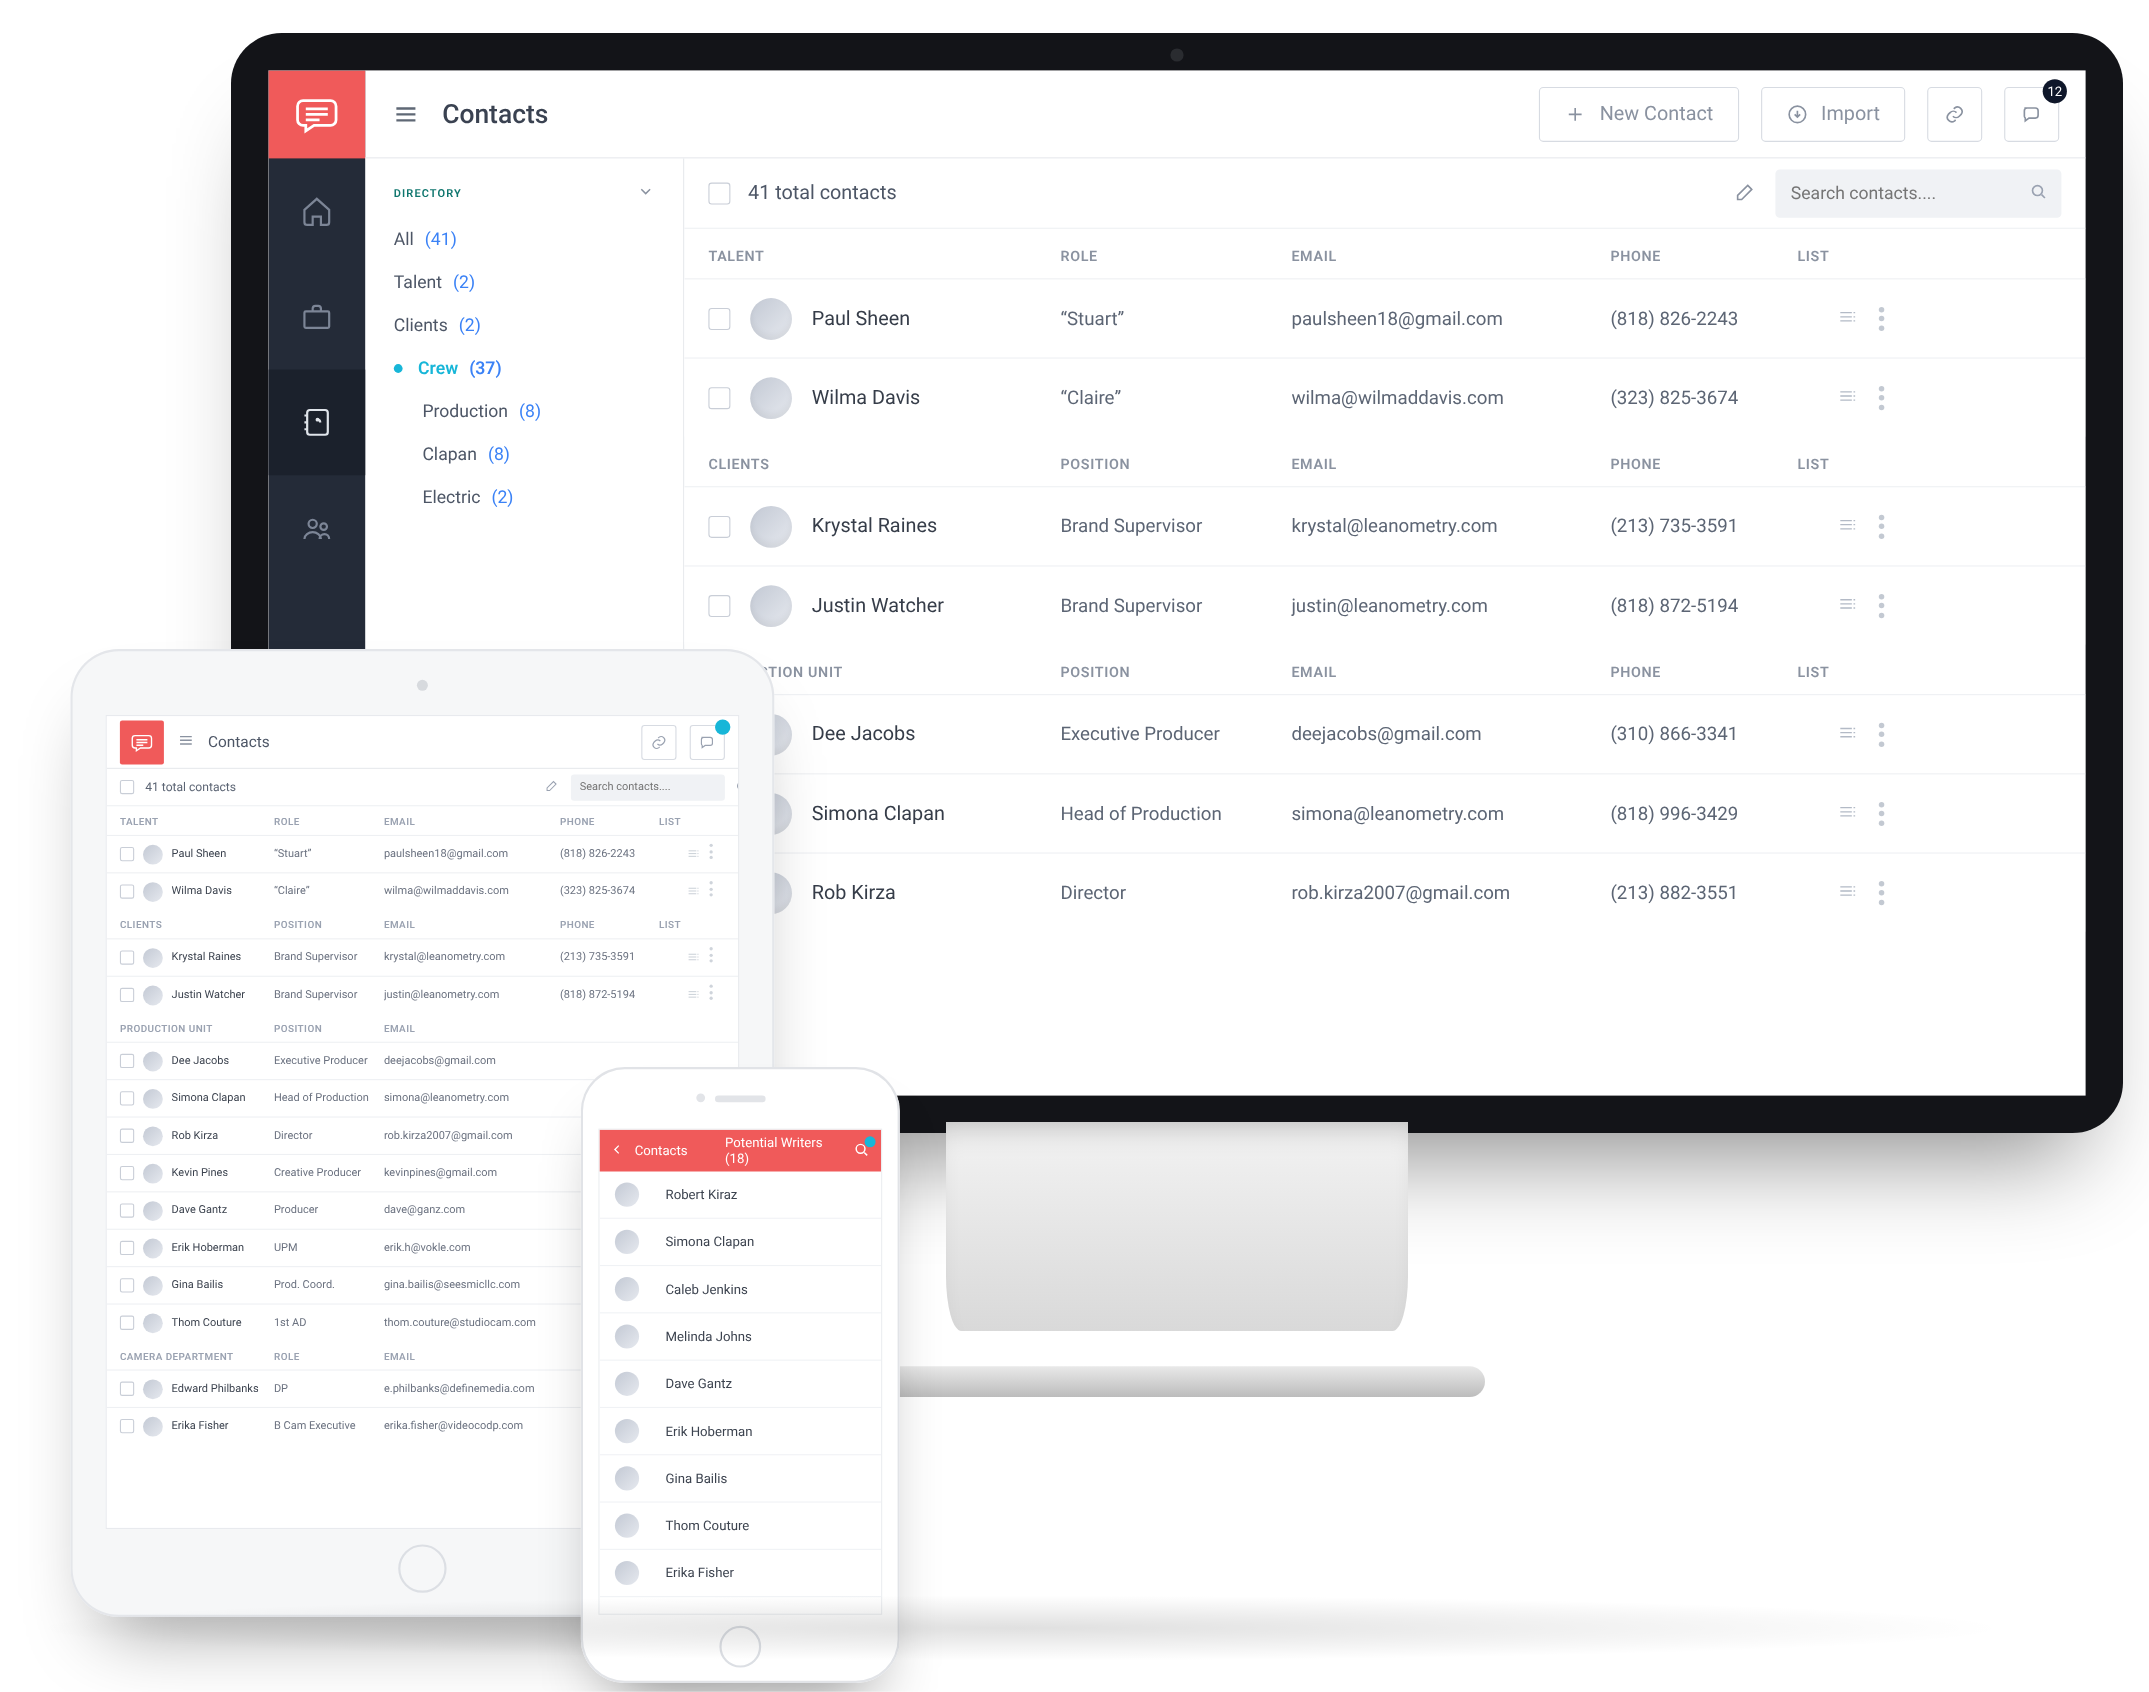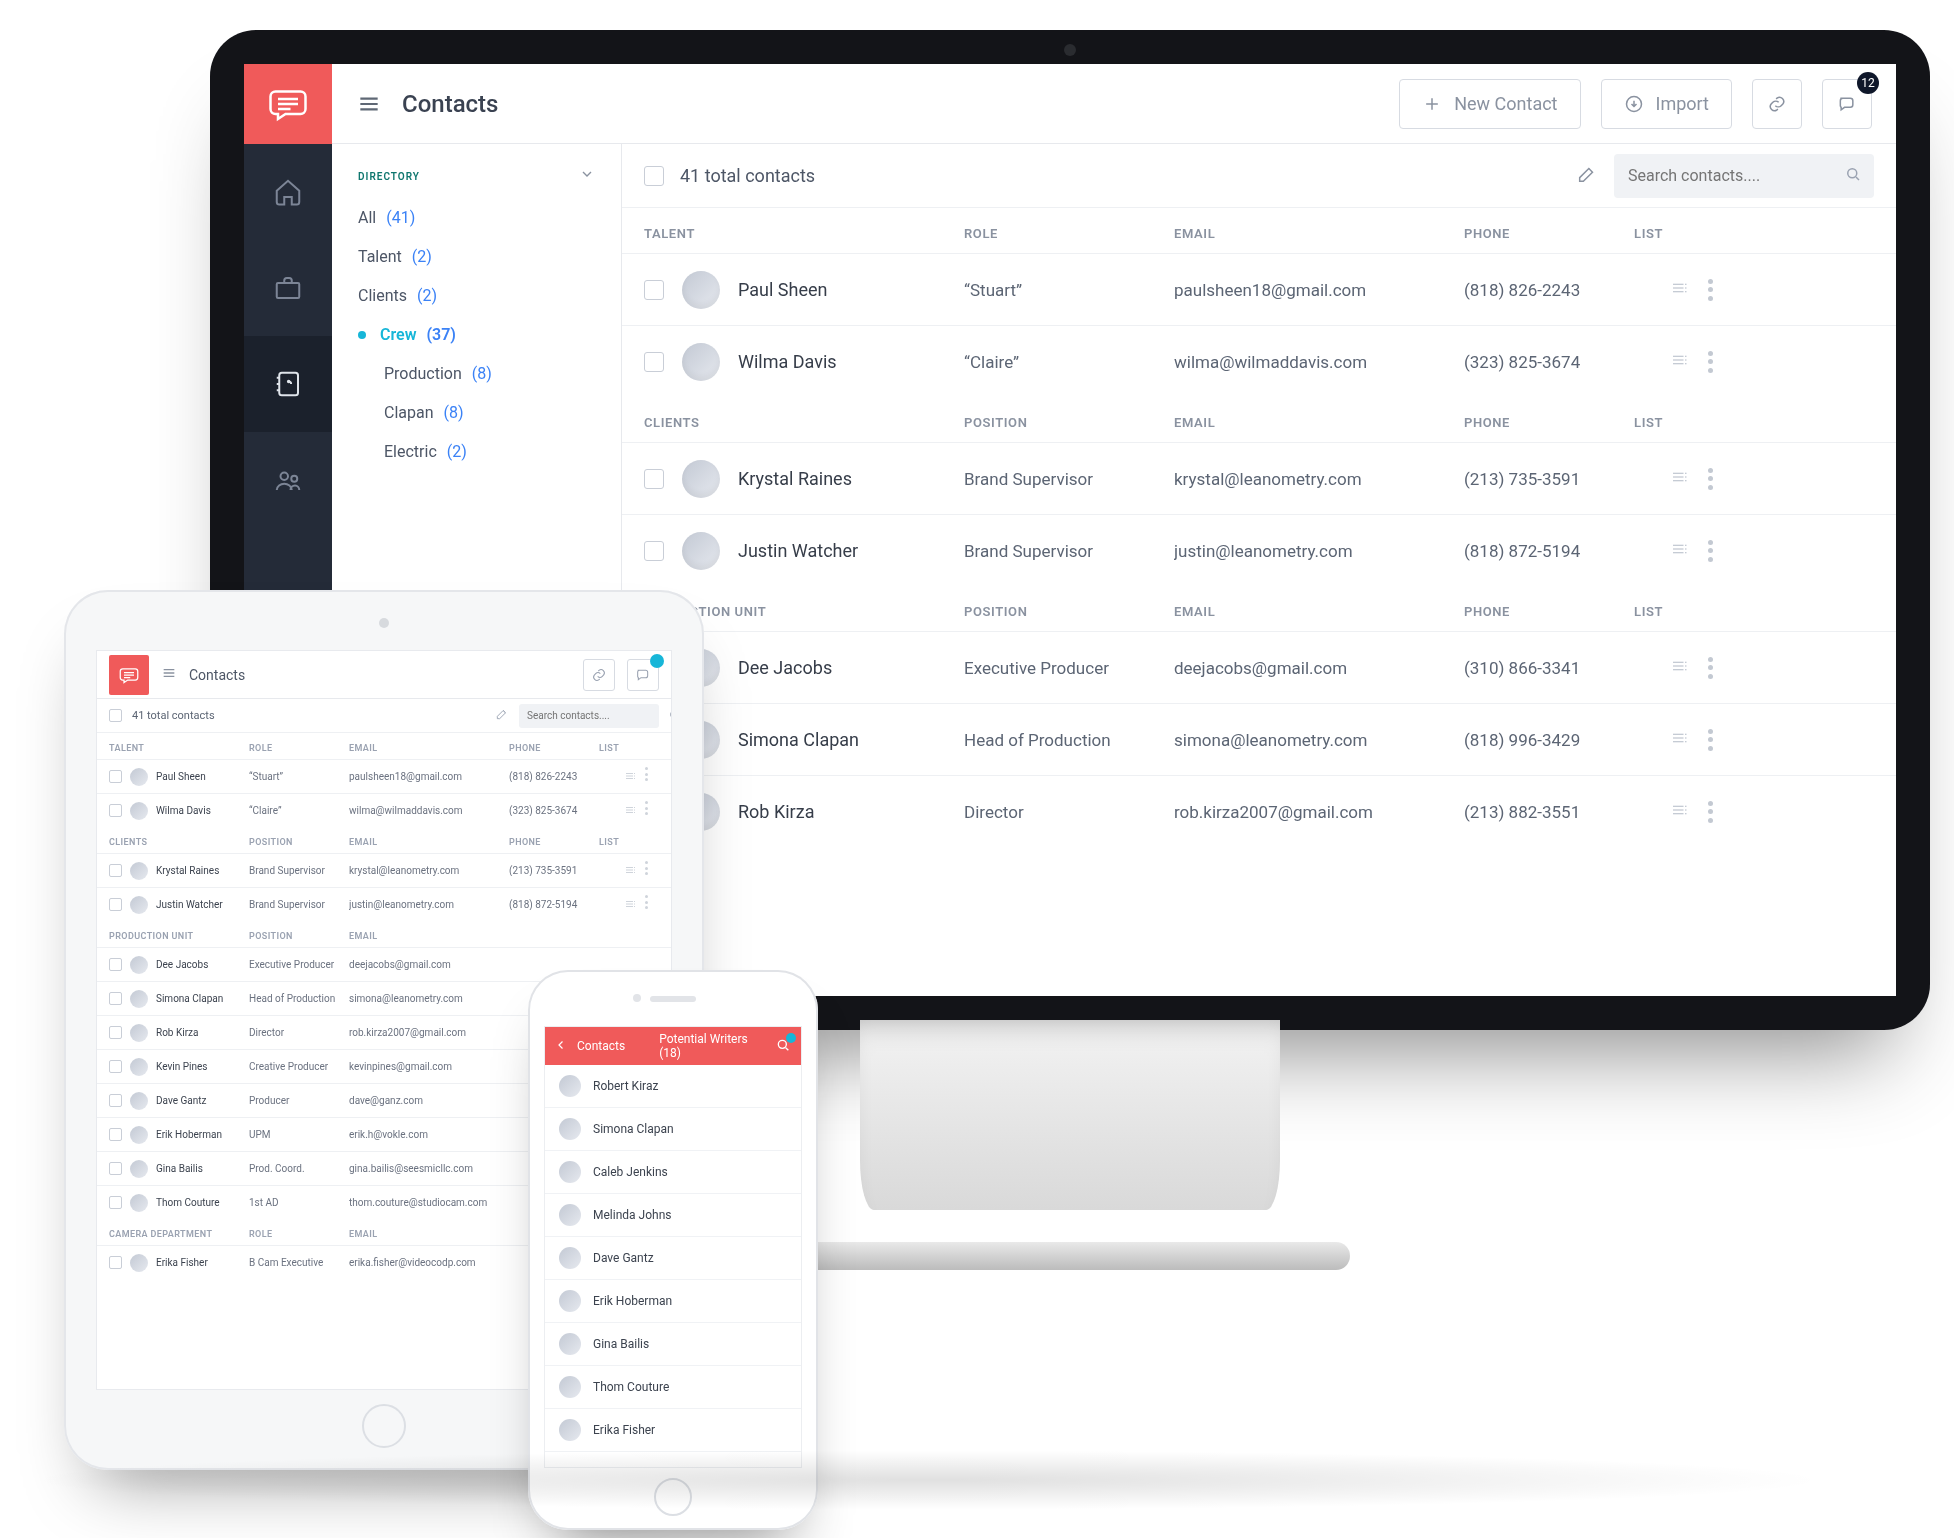--- a/index.html
+++ b/index.html
@@ -120,21 +120,21 @@
   .iphone-speaker { position:absolute; top:26px; left:50%; transform:translateX(-50%); width:46px; height:6px; border-radius:3px; background:#e2e4e8;}
   .iphone-cam { position:absolute; top:24px; left:calc(50% - 40px); width:8px; height:8px; border-radius:50%; background:#e2e4e8;}
   .iphone-screen { width:100%; height:100%; background:#fff; display:flex; flex-direction:column; overflow:hidden; border:1px solid #eceef1;}
   .ph-bar { height:38px; background:#f05a5a; color:#fff; display:flex; align-items:center; padding:0 10px; gap:10px; font-size:12px;}
   .ph-bar .back svg { width:12px; height:12px; stroke:#fff; fill:none; stroke-width:2.4;}
   .ph-bar .sp { flex:1;}
   .ph-bar .srch { position:relative;}
   .ph-bar .srch svg { width:16px; height:16px; stroke:#fff; fill:none; stroke-width:2;}
   .ph-bar .badge3 { position:absolute; top:-4px; right:-5px; width:10px; height:10px; border-radius:50%; background:#17b6d8;}
   .ph-list { flex:1; overflow:hidden;}
-  .ph-row { display:flex; align-items:center; gap:12px; padding:10px 14px; border-bottom:1px solid #f0f2f5;text-align:right;}
+  .ph-row { display:flex; align-items:center; gap:24px; padding:10px 14px; border-bottom:1px solid #f0f2f5;text-align:right;}
   .ph-row .av3 { width:22px; height:22px; border-radius:50%; background:linear-gradient(135deg,#c3c9d4,#e6e9ef);}
   .ph-row .nm { font-size:12px; color:#3c434f;}
 
   
   .floor-shadow { position:absolute; left:20px; right:120px; top:1450px; height:60px; border-radius:50%;
     background: radial-gradient(ellipse at center, rgba(0,0,0,.12), rgba(0,0,0,0) 70%);}
 </style>
 </head>
 <body>
 
@@ -659,20 +659,29 @@
         </div>
         <div class="gh2 three">
           <span>CAMERA DEPARTMENT</span>
           <span>ROLE</span>
           <span>EMAIL</span>
         </div>
         <div class="r2 three">
           <div class="nc">
             <span class="chk2"></span>
             <span class="av2"></span>
+            <span class="t">Edward Philbanks</span>
+          </div>
+          <div class="s">DP</div>
+          <div class="s">e.philbanks@definemedia.com</div>
+        </div>
+        <div class="r2 three">
+          <div class="nc">
+            <span class="chk2"></span>
+            <span class="av2"></span>
             <span class="t">Erika Fisher</span>
           </div>
           <div class="s">B Cam Executive</div>
           <div class="s">erika.fisher@videocodp.com</div>
         </div>
       </div>
   </div>
   <div class="ipad-home"></div>
 </div>
 

